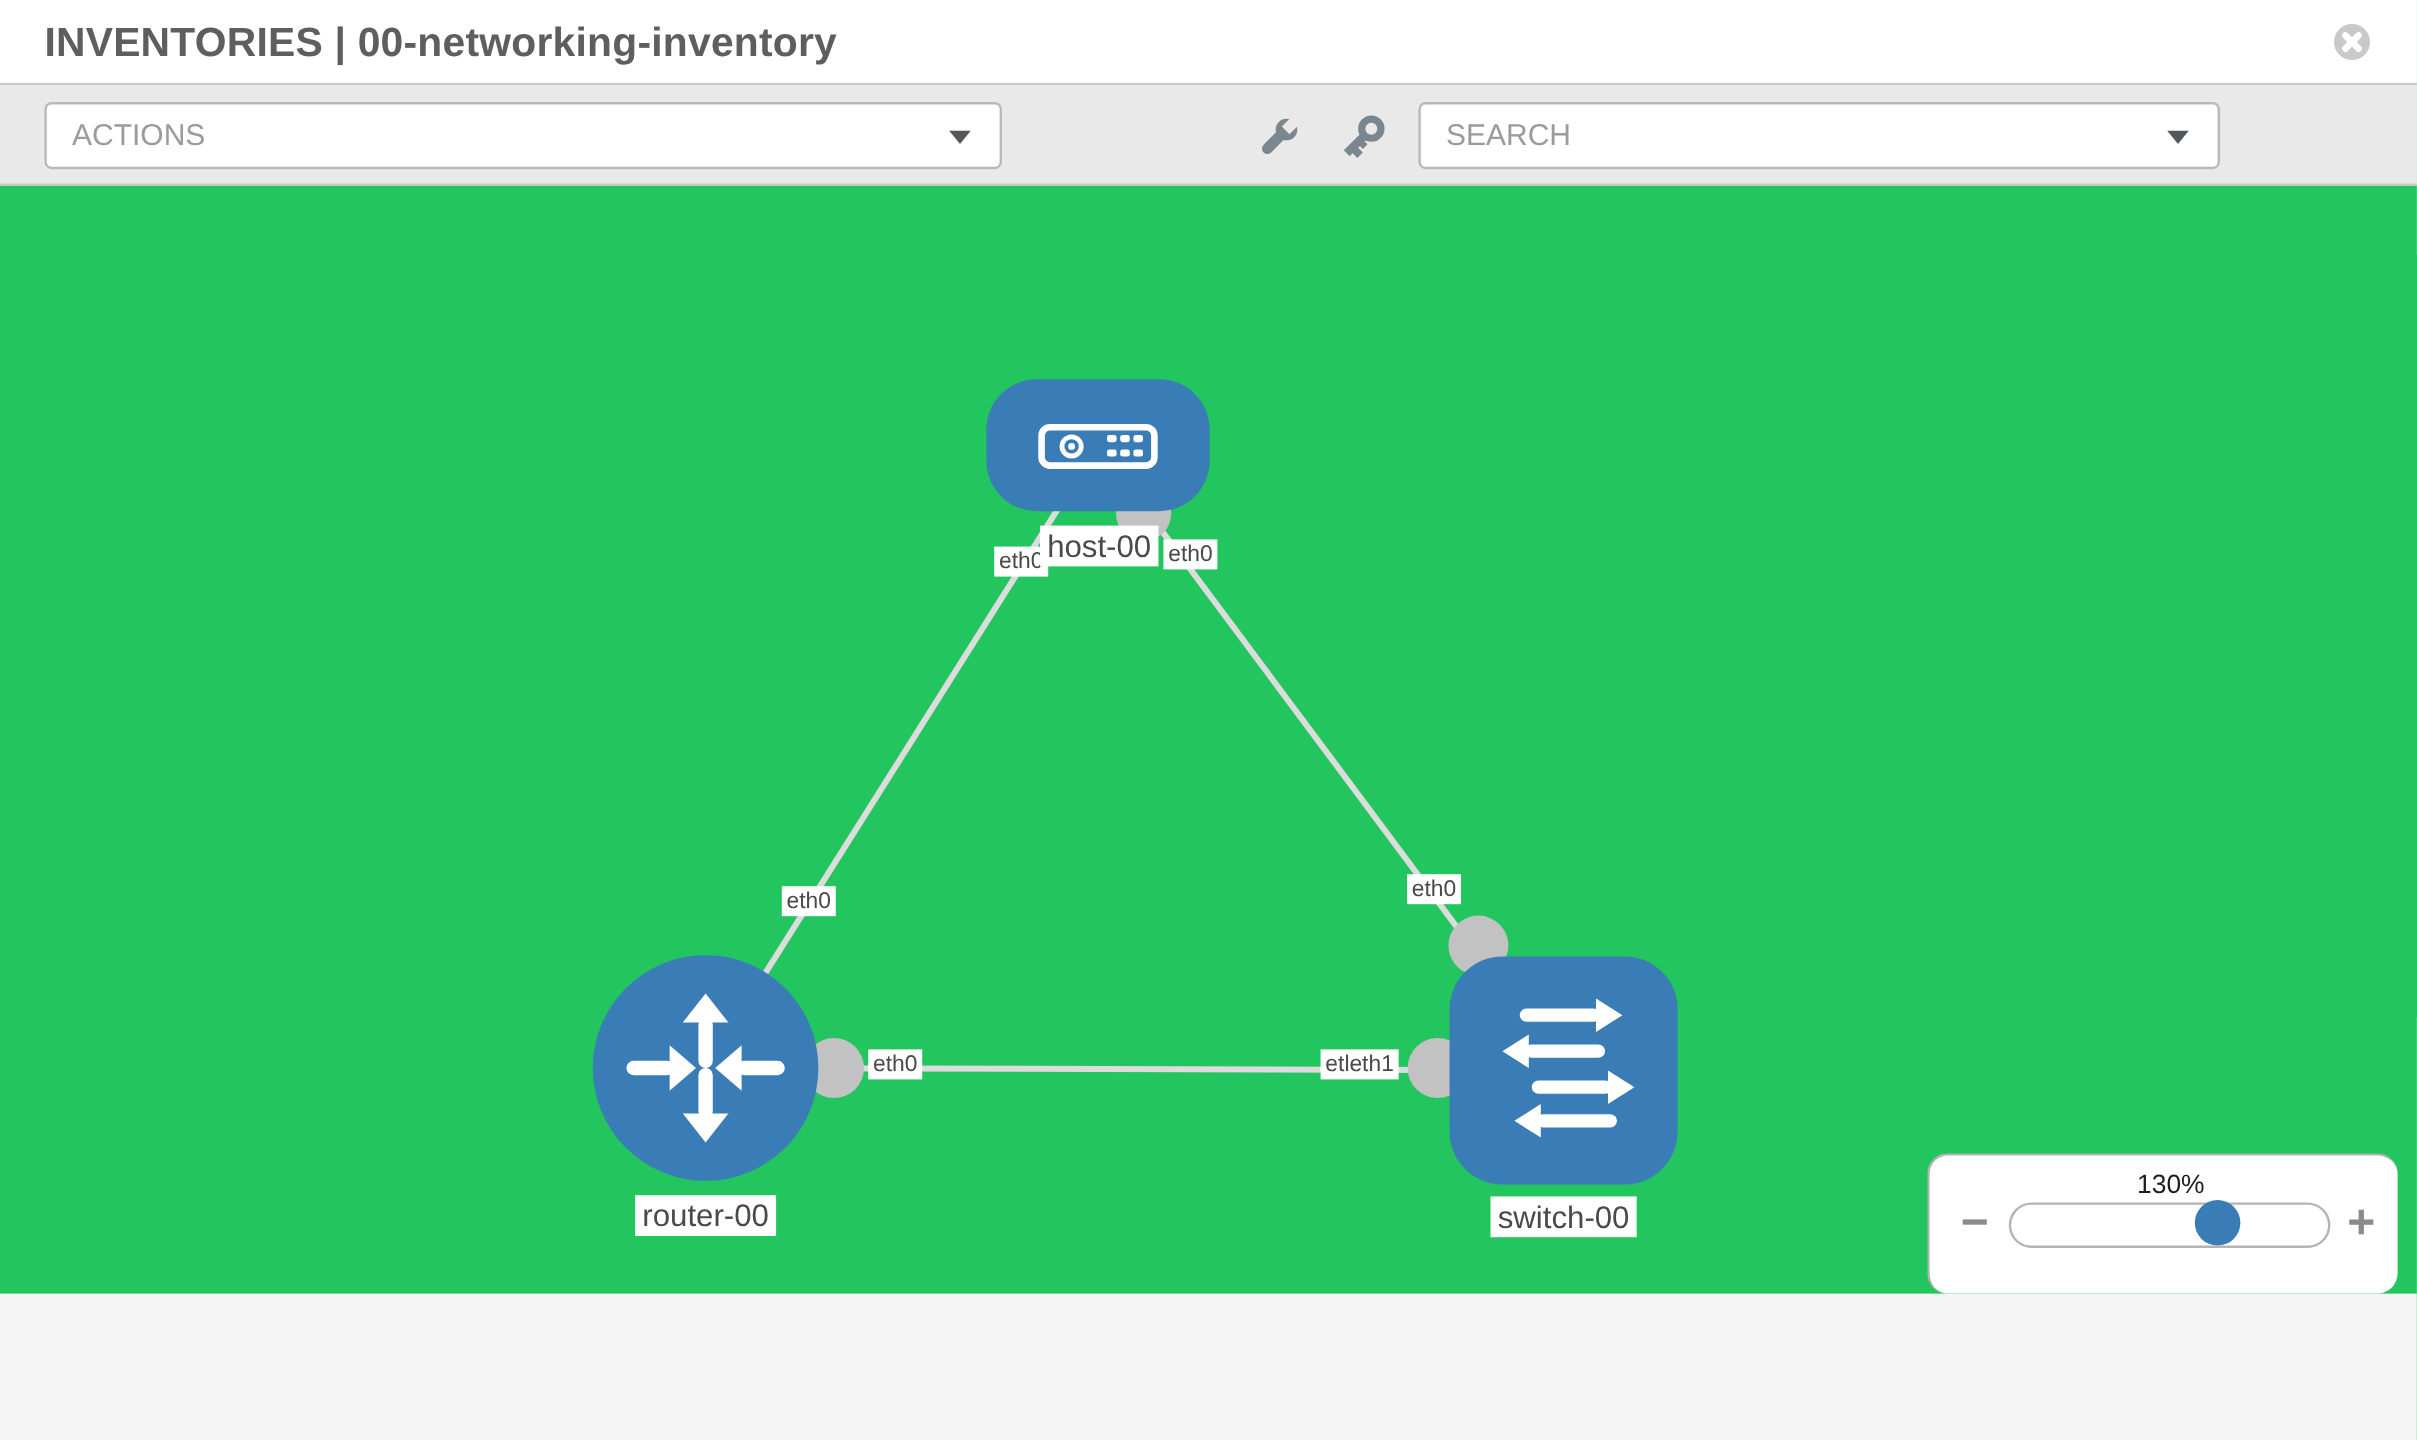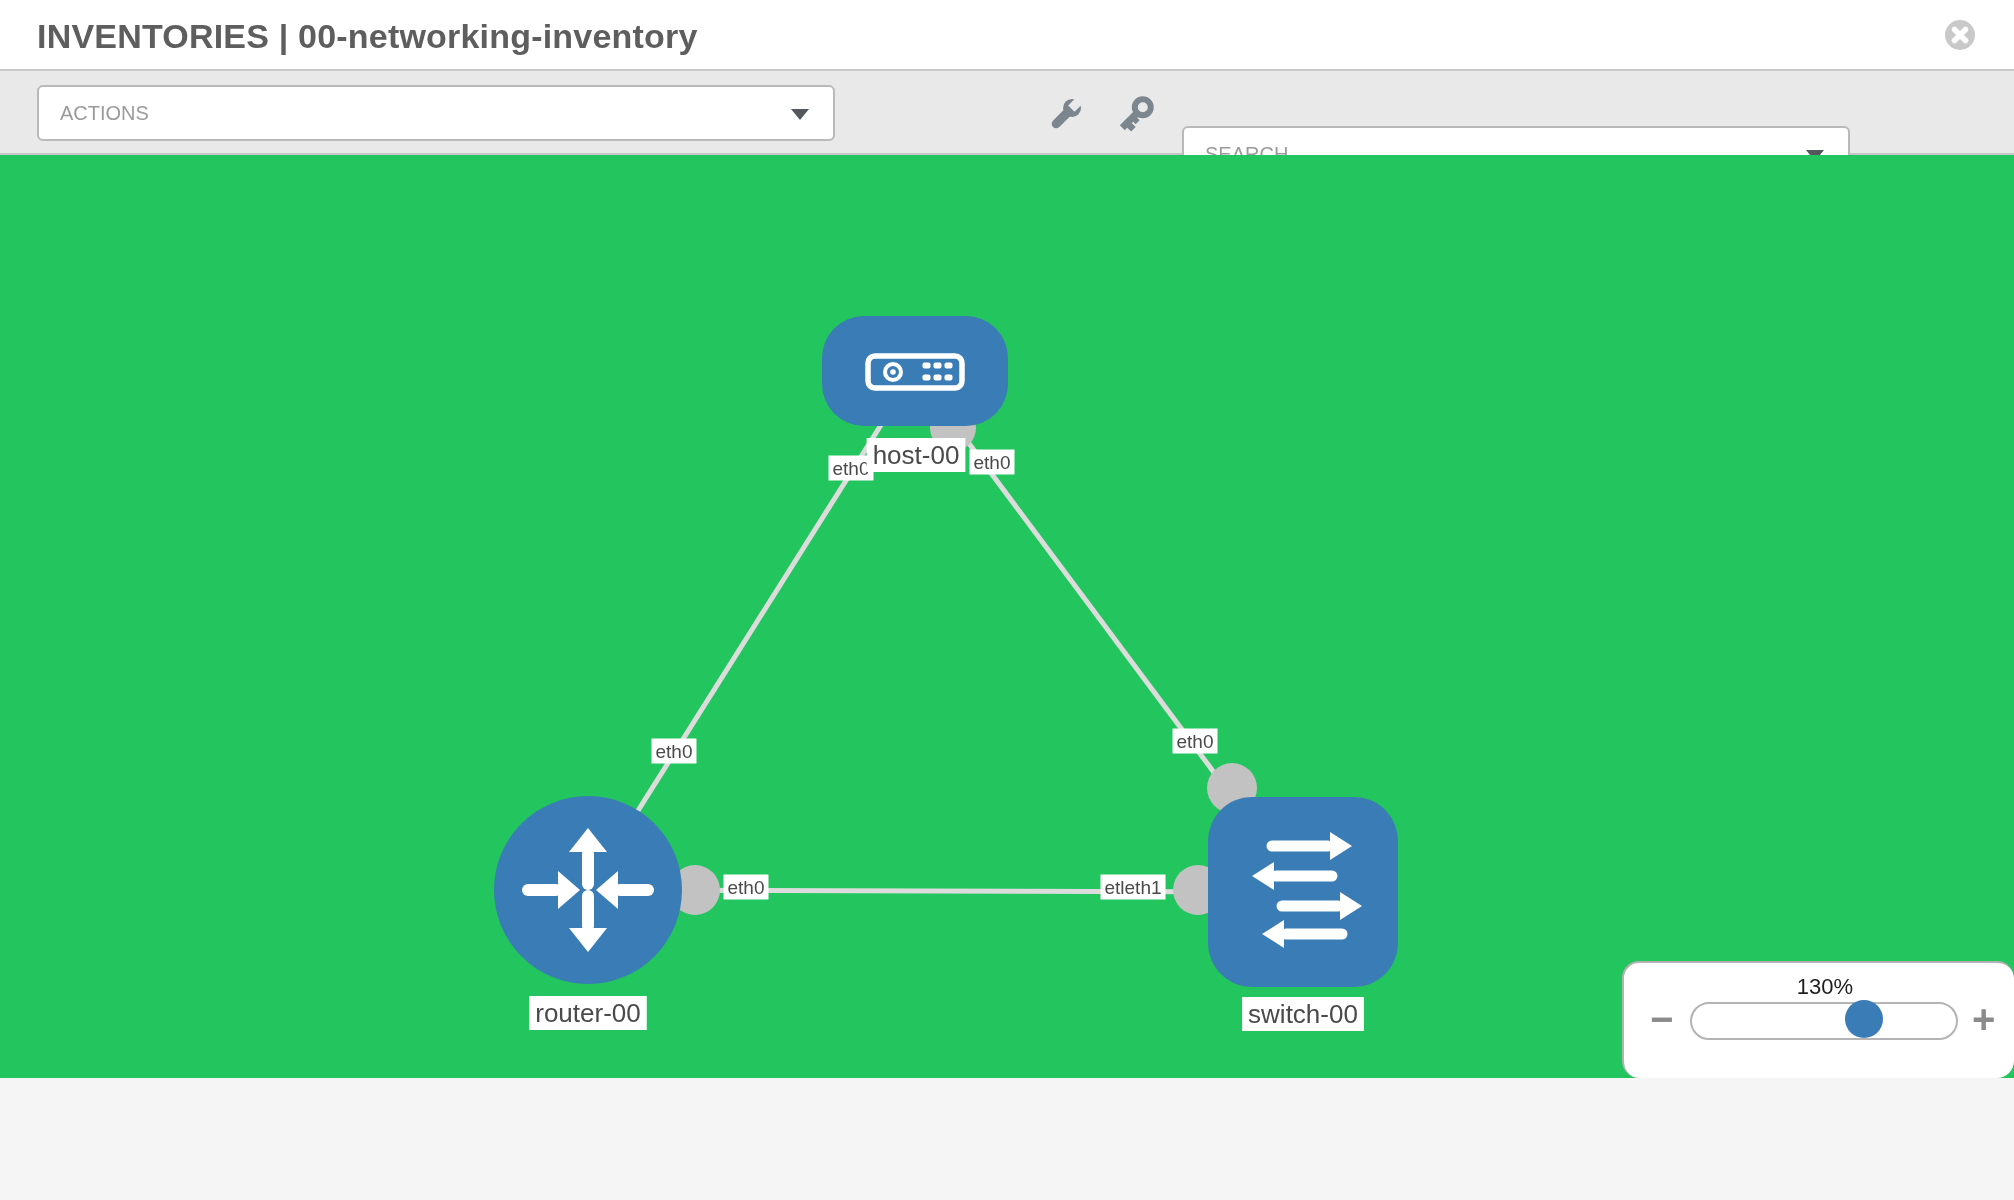--- a/index.html
+++ b/index.html
@@ -24,36 +24,36 @@
   .toolbar{
     position:absolute;top:71px;left:0;width:2014px;height:82px;
     background:#e9e9e9;border-bottom:2px solid #c6c6c6;
   }
   .select-box{
     position:absolute;top:14px;height:56px;background:#ffffff;
     border:2px solid #b9b9b9;border-radius:6px;box-sizing:border-box;
     cursor:pointer;
   }
   .select-box .ph{
-    position:absolute;left:21px;top:0;line-height:52px;font-size:20px;color:#9b9b9b;
+    position:absolute;left:21px;top:0;line-height:52px;font-size:25px;color:#9b9b9b;
   }
   .select-box .caret{
     position:absolute;right:24px;top:22px;width:0;height:0;
     border-left:9px solid transparent;border-right:9px solid transparent;
     border-top:11px solid #54585c;
   }
   .tool-icon{position:absolute;top:22px;width:44px;height:44px;cursor:pointer;}
   
   .canvas{
     position:absolute;top:155px;left:0;width:2014px;height:923px;background:#22c55e;
   }
   .canvas svg{position:absolute;top:0;left:0;}
   
   .zoom-panel{
-    position:absolute;right:0;bottom:0;width:392px;height:117px;
+    position:absolute;right:16px;bottom:0;width:392px;height:117px;
     background:#ffffff;border-top:2px solid #b2b2b2;border-left:2px solid #b2b2b2;
     border-top-left-radius:6px;box-sizing:border-box;border-radius:17px;
   }
   .zoom-level{
     position:absolute;left:201px;top:11px;transform:translateX(-50%);
     font-size:22px;color:#1e1e1e;
   }
   .zoom-minus,.zoom-plus{
     position:absolute;top:36px;font-size:40px;font-weight:bold;color:#8b8b8b;
     cursor:pointer;line-height:40px;user-select:none;
@@ -104,21 +104,21 @@
     <svg width="44" height="44" viewBox="0 0 44 44">
       <g transform="translate(22,22) rotate(45)">
         <circle cx="0" cy="-11" r="8" fill="none" stroke="#7c868e" stroke-width="6"></circle>
         <rect x="-3.5" y="-4" width="7" height="22" fill="#7c868e"></rect>
         <rect x="0" y="8" width="9" height="6.5" fill="#7c868e"></rect>
         <rect x="0" y="0.5" width="7" height="5.5" fill="#7c868e"></rect>
       </g>
     </svg>
   </div>
 
-  <div class="select-box" style="left:1182px;width:668px;margin-top:41px;">
+  <div class="select-box" style="left:1182px;width:668px;">
     <span class="ph">SEARCH</span>
     <span class="caret"></span>
   </div>
 </div>
 
 <div class="canvas">
   <svg id="topo" width="2014" height="1045" viewBox="0 155 2014 1045" font-family="Liberation Sans, DejaVu Sans, sans-serif">
       <line x1="915" y1="371" x2="588" y2="890" stroke="#dcdcdc" stroke-width="5"></line>
       <line x1="915" y1="371" x2="1303" y2="892" stroke="#dcdcdc" stroke-width="5"></line>
       <line x1="588" y1="890" x2="1303" y2="892" stroke="#dcdcdc" stroke-width="5"></line>

